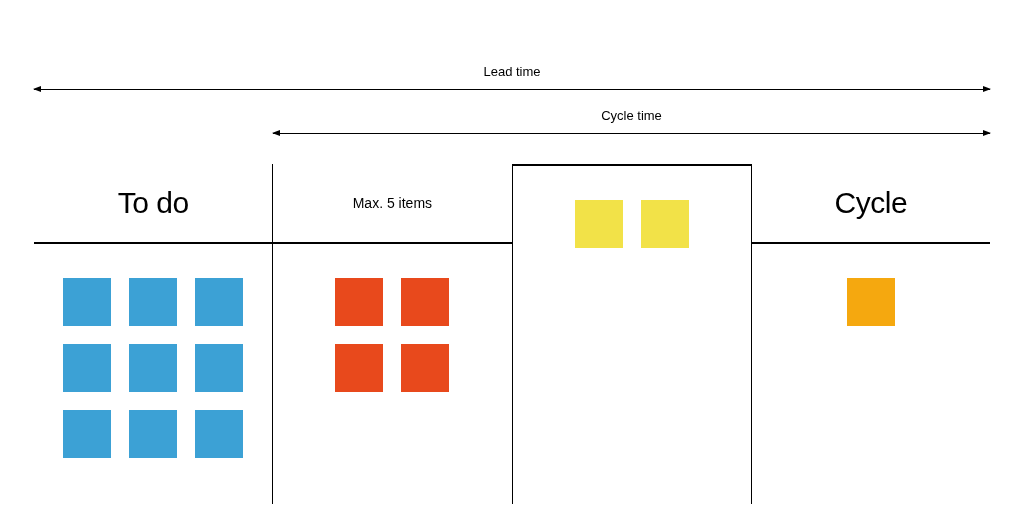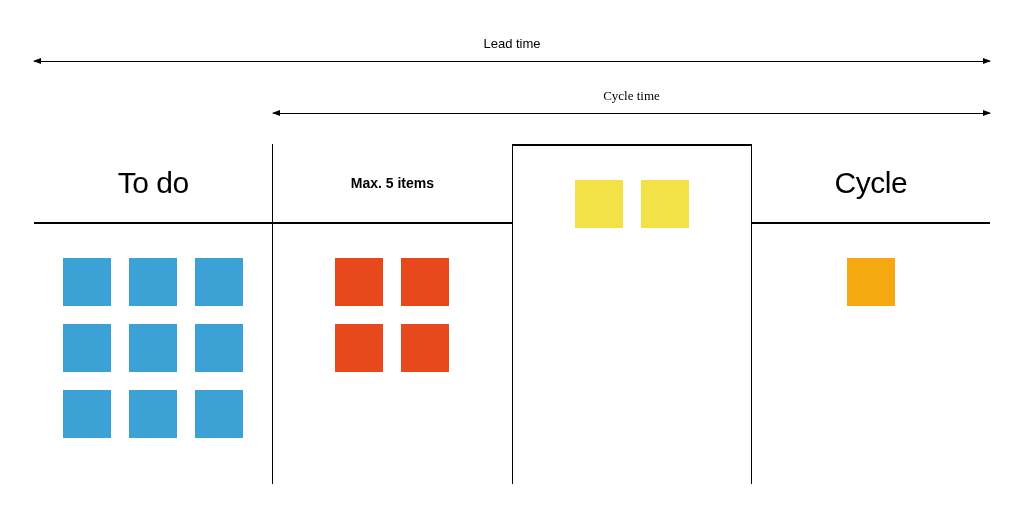--- a/index.html
+++ b/index.html
@@ -16,20 +16,21 @@
     position: absolute;
     left: 34px;
     right: 34px;
     top: 36px;
     bottom: 20px;
   }
   
   .bracket {
     position: relative;
     height: 26px;
+    margin-top: 28px;
   }
   .bracket .label {
     text-align: center;
     font-size: 13px;
     font-weight: 500;
     padding-bottom: 6px;
   }
   .bracket .line {
     position: absolute;
     bottom: 0;
@@ -42,21 +43,21 @@
     position: absolute;
     top: -3.2px;
     width: 0; height: 0;
     border-top: 3.5px solid transparent;
     border-bottom: 3.5px solid transparent;
   }
   .bracket .line::before { left: -1px; border-right: 8px solid #000; }
   .bracket .line::after  { right: -1px; border-left: 8px solid #000; }
 
   .lead .line { left: 0; right: 0; }
-  .cycle { margin-top: 26px; font-family: Liberation Serif, serif; }
+  .cycle { margin-top: 18px; }
   .cycle .label { padding-left: 25%; }
   .cycle .line { left: 25%; right: 0; }
 
   
   .board {
     margin-top: 30px;
     display: flex;
     width: 100%;
   }
   .col {
@@ -74,21 +75,21 @@
     justify-content: center;
     gap: 2px;
   }
   .head .title {
     font-size: 30px;
     font-weight: 400;
     letter-spacing: -0.5px;
   }
   .head .sub {
     font-size: 14px;
-    font-weight: 700;
+    font-weight: 400;
   }
   .hr {
     height: 1.5px;
     background: #000;
     width: 100%;
   }
   .body {
     min-height: 260px;
     padding: 34px 24px 20px 24px;
     display: flex;

